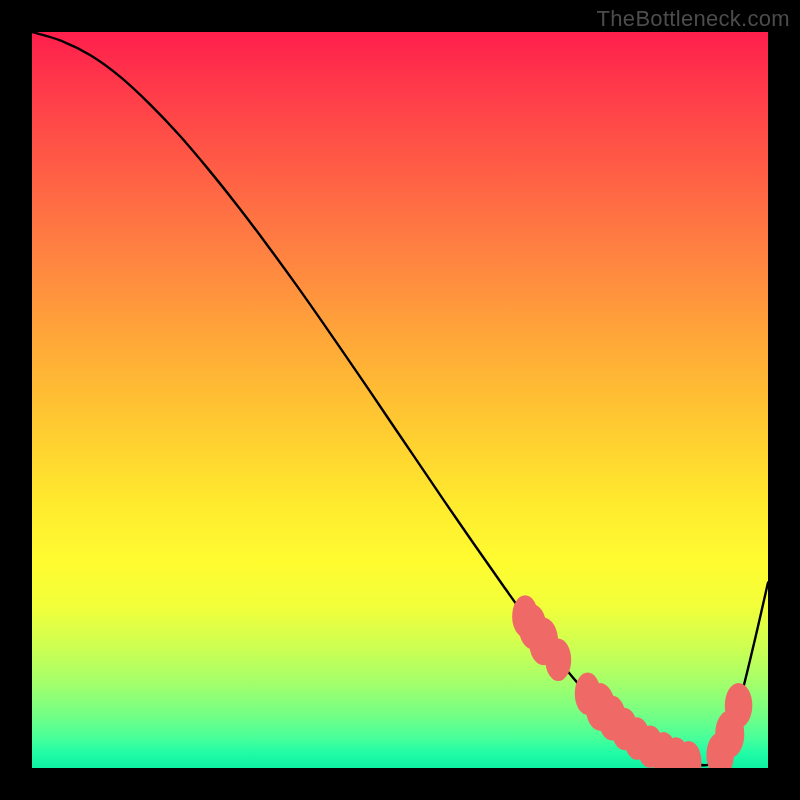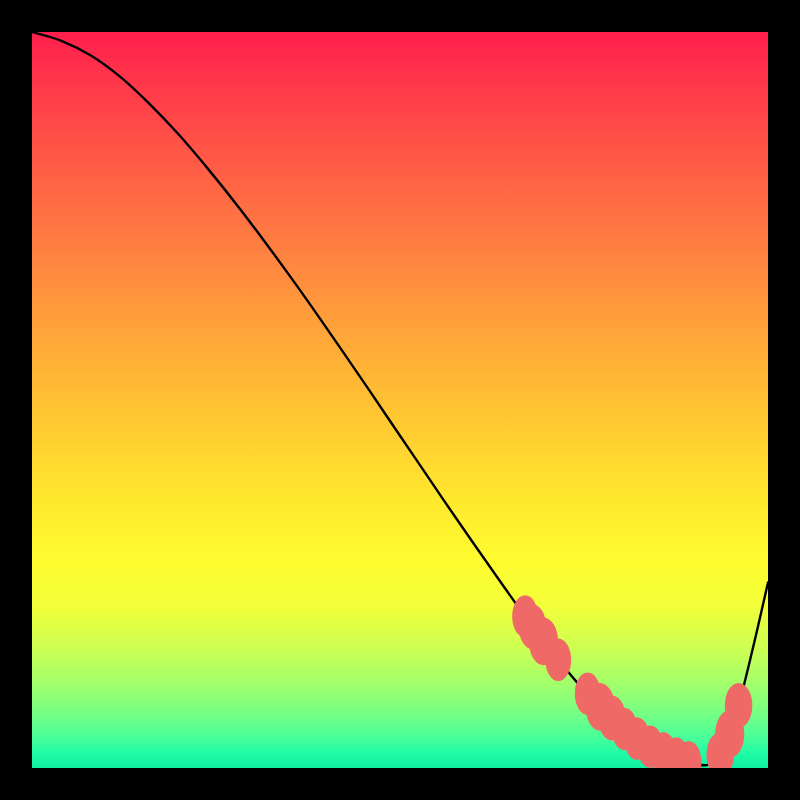--- a/index.html
+++ b/index.html
@@ -61,20 +61,21 @@
     position: absolute;
     inset: 0;
     width: 100%;
     height: 100%;
   }
 </style>
 </head>
 <body>
 
 <div class="wrap">
+  <div class="attribution">TheBottleneck.com</div>
 
   <div class="plot">
     <div class="gradient"></div>
     <svg class="curve" viewBox="0 0 736 736" preserveAspectRatio="none">
       <path id="curve-path" fill="none" stroke="#000" stroke-width="2.4" stroke-linecap="round" stroke-linejoin="round" d="M0.00,0.00 C5.30,1.59 18.84,4.59 29.44,8.83 C40.04,13.07 48.28,17.06 58.88,23.55 C69.48,30.04 77.72,36.15 88.32,44.90 C98.92,53.64 107.16,61.66 117.76,72.13 C128.36,82.59 136.60,91.25 147.20,103.04 C157.80,114.83 166.04,124.78 176.64,137.63 C187.24,150.48 195.48,160.79 206.08,174.43 C216.68,188.08 224.92,199.13 235.52,213.44 C246.12,227.75 254.36,239.08 264.96,253.92 C275.56,268.76 283.80,280.64 294.40,295.87 C305.00,311.11 313.24,323.06 323.84,338.56 C334.44,354.06 342.68,366.35 353.28,381.98 C363.88,397.62 372.12,409.78 382.72,425.41 C393.32,441.04 401.56,453.33 412.16,468.83 C422.76,484.33 431.00,496.28 441.60,511.52 C452.20,526.76 461.77,540.36 471.04,553.47 C480.31,566.59 485.17,573.52 493.12,584.38 C501.07,595.25 508.58,605.21 515.20,613.82 C521.82,622.44 524.62,625.73 529.92,632.22 C535.22,638.72 539.34,643.79 544.64,649.89 C549.94,655.98 554.06,660.52 559.36,666.08 C564.66,671.64 568.78,675.77 574.08,680.80 C579.38,685.83 583.50,689.54 588.80,694.05 C594.10,698.55 598.22,701.98 603.52,705.82 C608.82,709.67 612.94,712.34 618.24,715.39 C623.54,718.44 627.66,720.50 632.96,722.75 C638.26,725.00 642.38,726.31 647.68,727.90 C652.98,729.49 657.10,730.79 662.40,731.58 C667.70,732.38 671.82,734.84 677.12,732.32 C682.42,729.80 686.54,728.20 691.84,717.60 C697.14,707.00 701.26,691.99 706.56,673.44 C711.86,654.89 715.98,636.68 721.28,614.56 C726.58,592.44 733.35,562.05 736.00,550.53"></path>
       <g id="marker-group">
           <ellipse cx="493.12" cy="584.38" rx="12.95" ry="21.20" fill="#ef6a67"></ellipse>
           <ellipse cx="500.48" cy="594.69" rx="13.76" ry="22.52" fill="#ef6a67"></ellipse>
           <ellipse cx="511.52" cy="609.41" rx="14.57" ry="23.85" fill="#ef6a67"></ellipse>
           <ellipse cx="526.24" cy="627.81" rx="12.95" ry="21.20" fill="#ef6a67"></ellipse>

